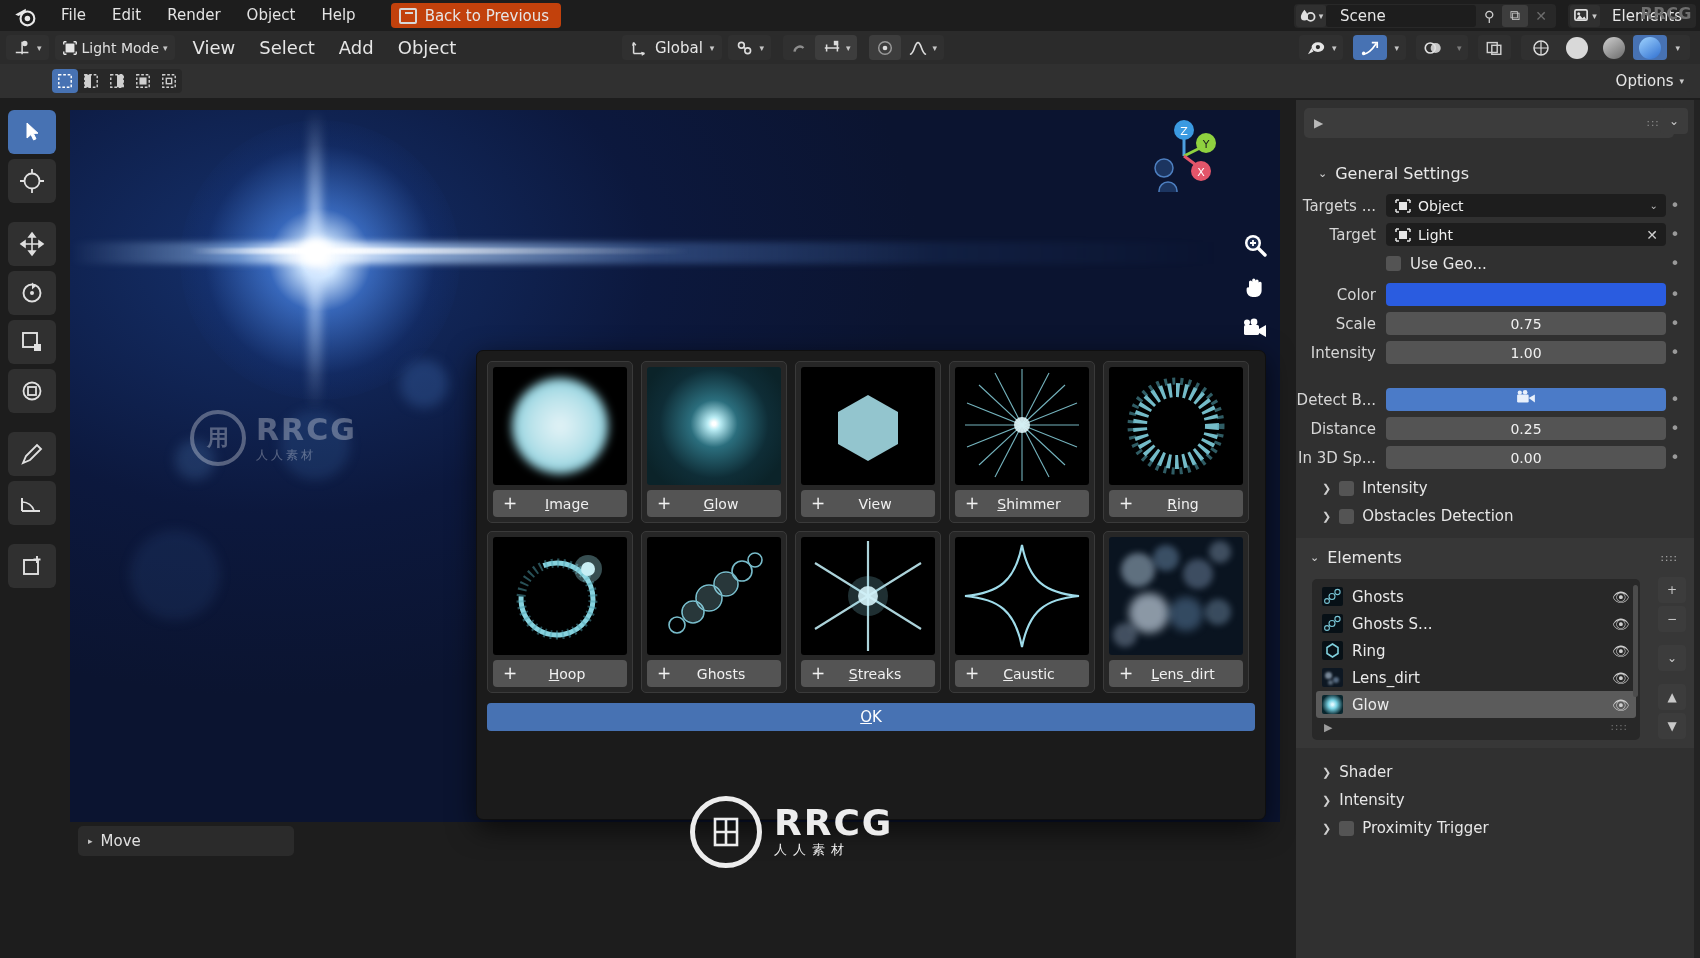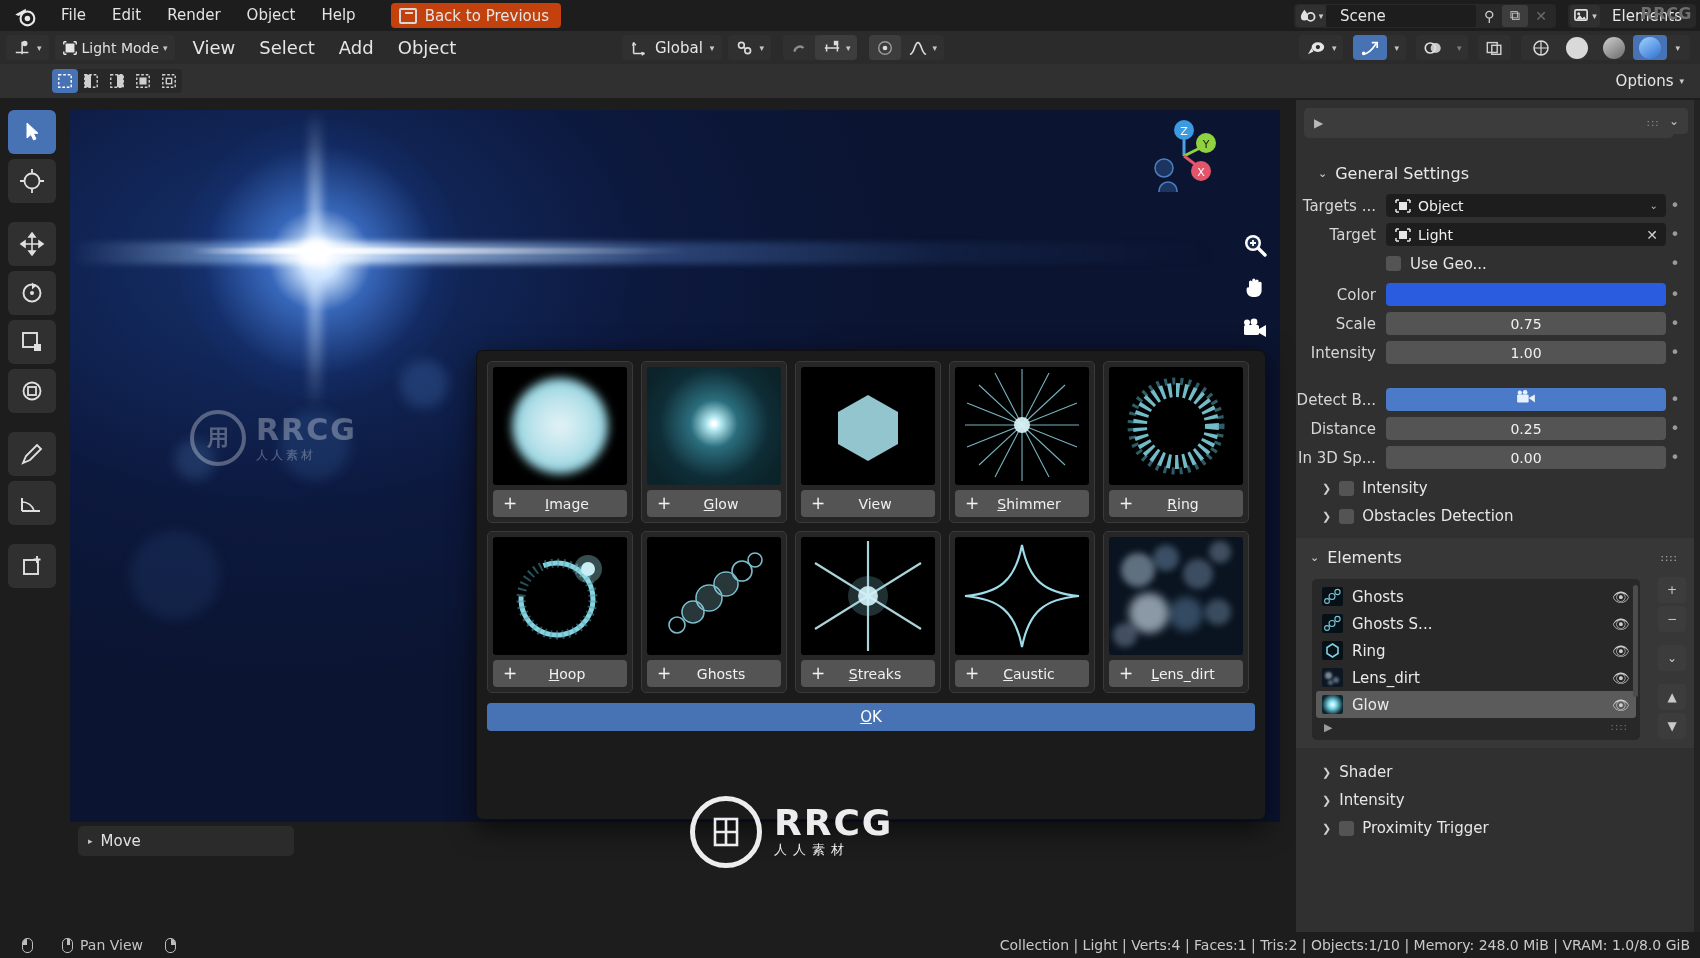--- a/index.html
+++ b/index.html
@@ -889,29 +889,14 @@
           <rect x="6" y="4" width="22" height="26" fill="none" stroke="#fff" stroke-width="2.6"></rect>
           <path d="M17 4 v26 M6 17 h22" stroke="#fff" stroke-width="2.6"></path>
         </svg>
     </div>
     <div class="t">
       <b>RRCG</b>
       <s>人人素材</s>
     </div>
   </div>
 
-  <div class="statusbar">
-    <div class="sb-item">
-      <span class="mouse-ic l"></span>
-      <span></span>
-    </div>
-    <div class="sb-item">
-      <span class="mouse-ic" style="background:linear-gradient(to bottom,#bdbdbd 0 6px,transparent 6px);background-size:3px 6px;background-position:4px 0;background-repeat:no-repeat;"></span>
-      <span>Pan View</span>
-    </div>
-    <div class="sb-item">
-      <span class="mouse-ic r"></span>
-      <span></span>
-    </div>
-    <div class="sb-right">Collection | Light | Verts:4 | Faces:1 | Tris:2 | Objects:1/10 | Memory: 248.0 MiB | VRAM: 1.0/8.0 GiB</div>
-  </div>
 
 </div>
 
 </body></html>

